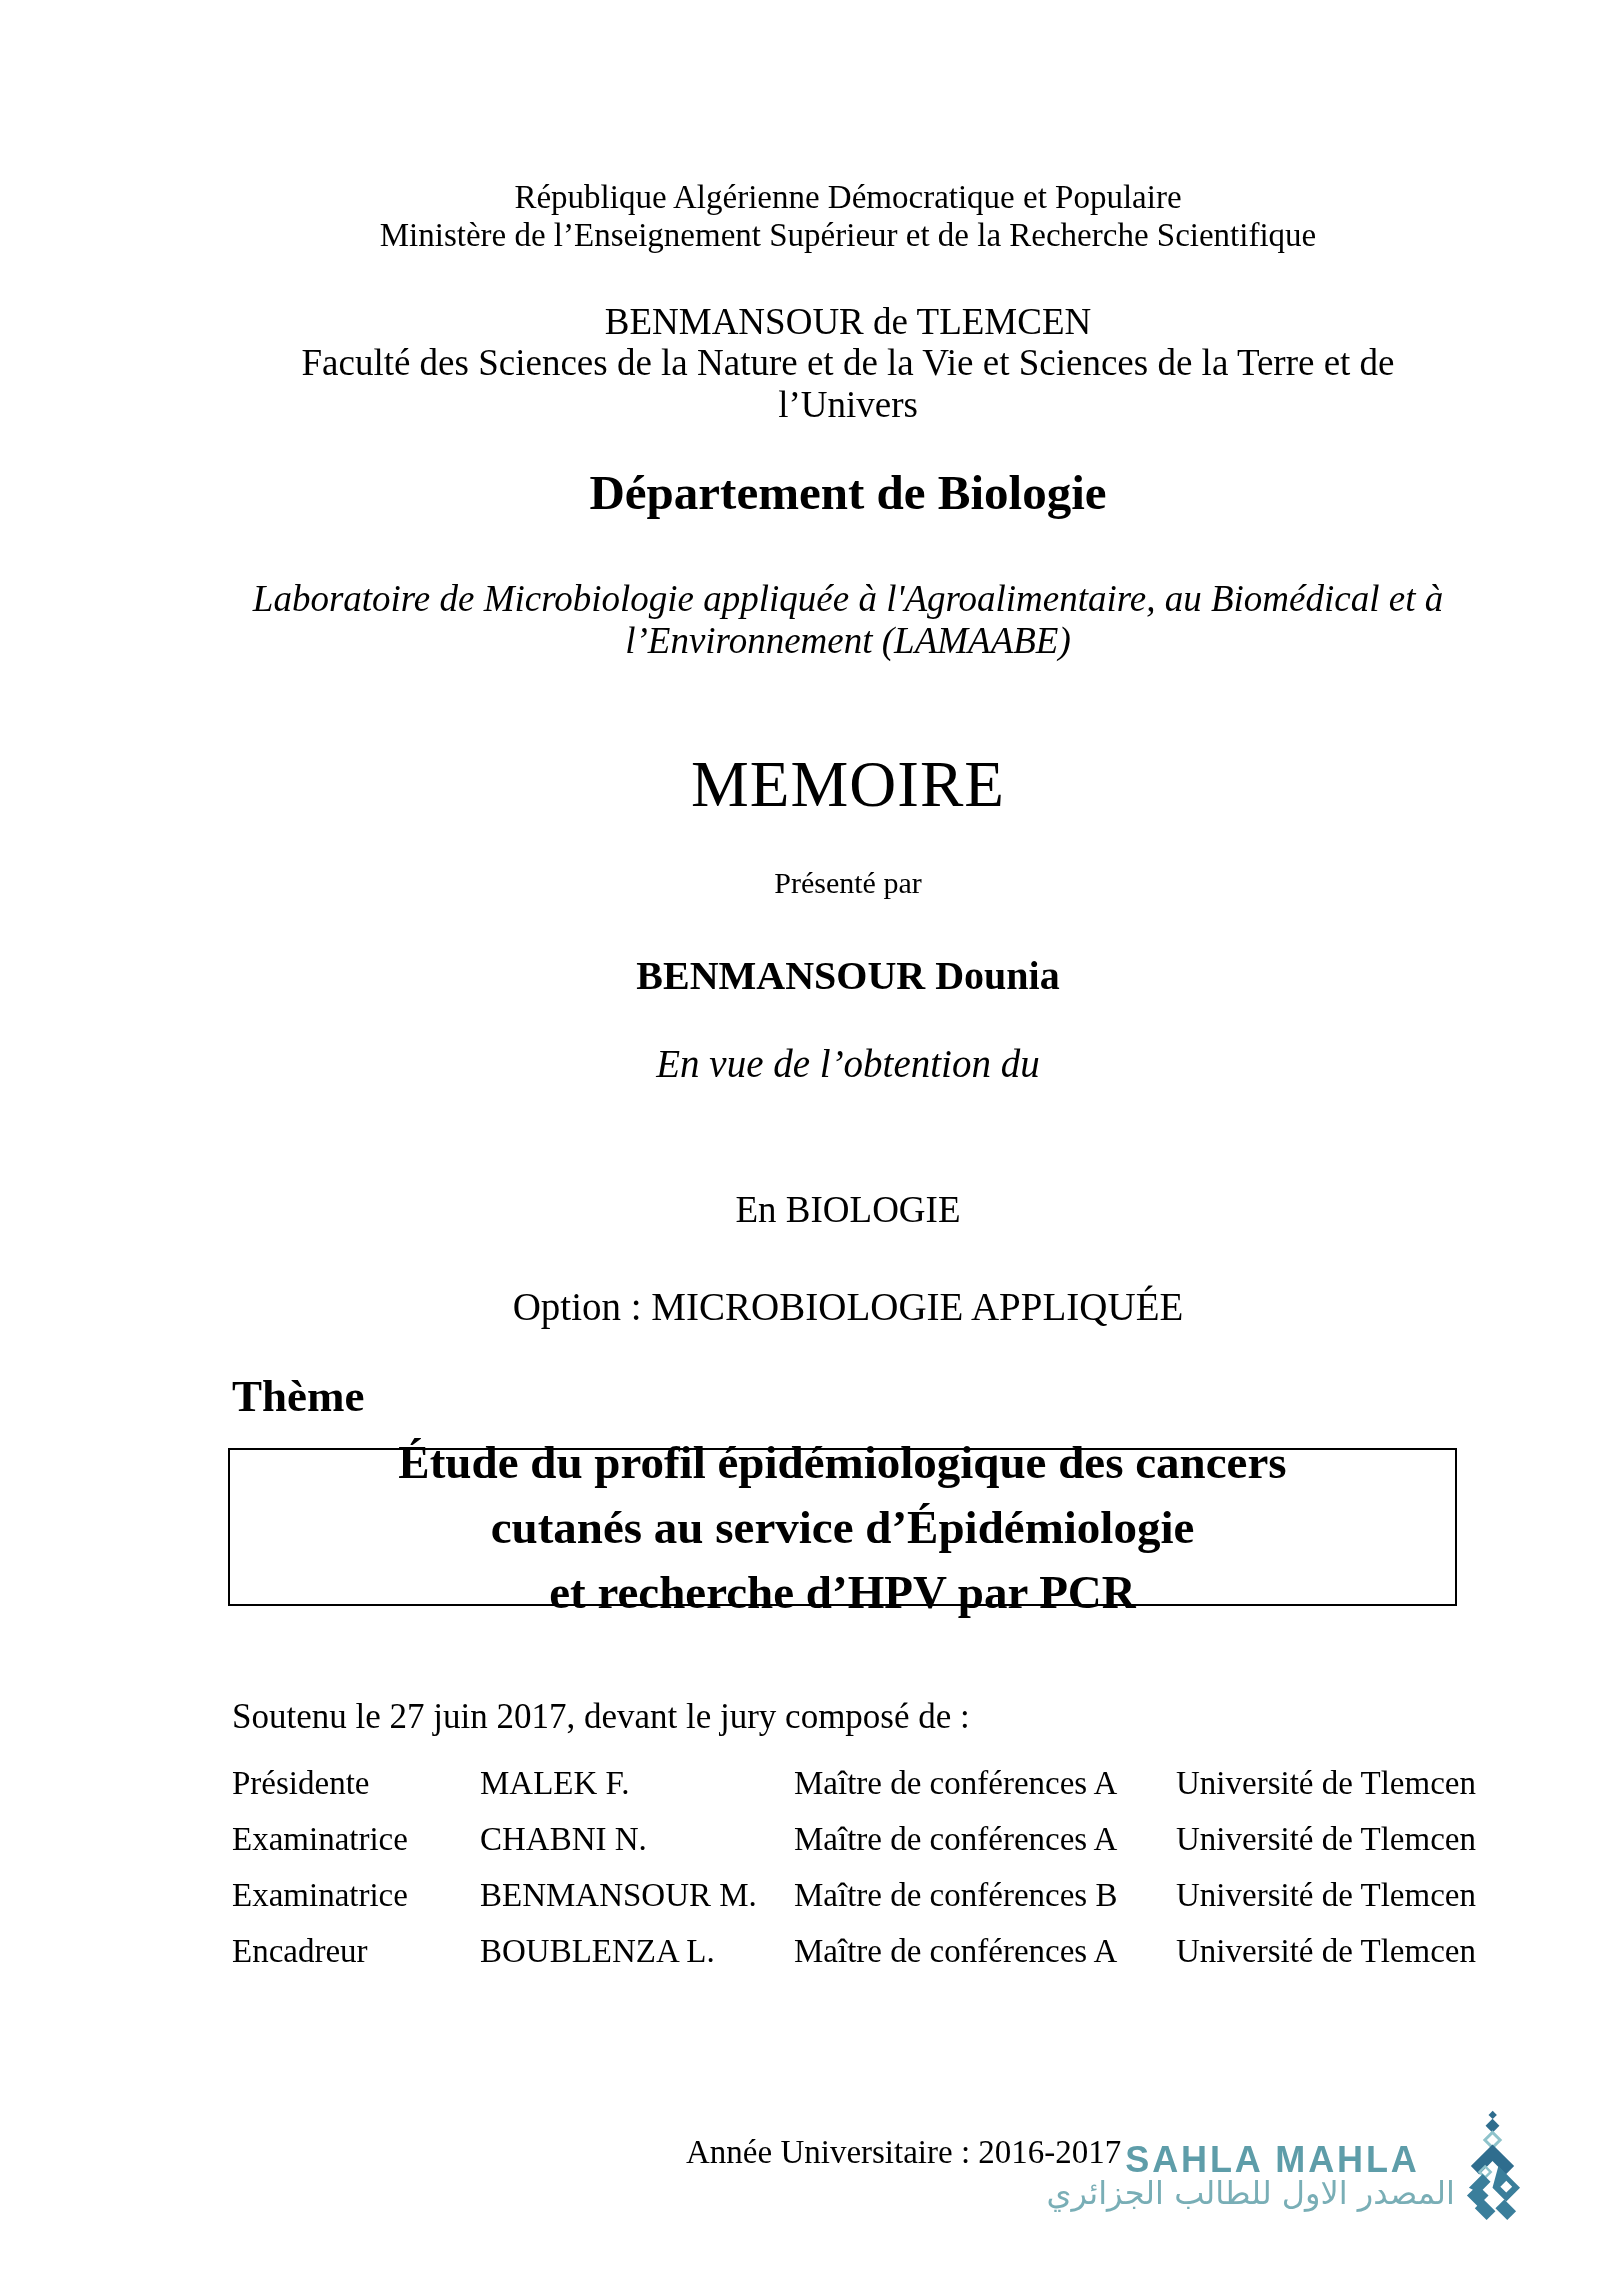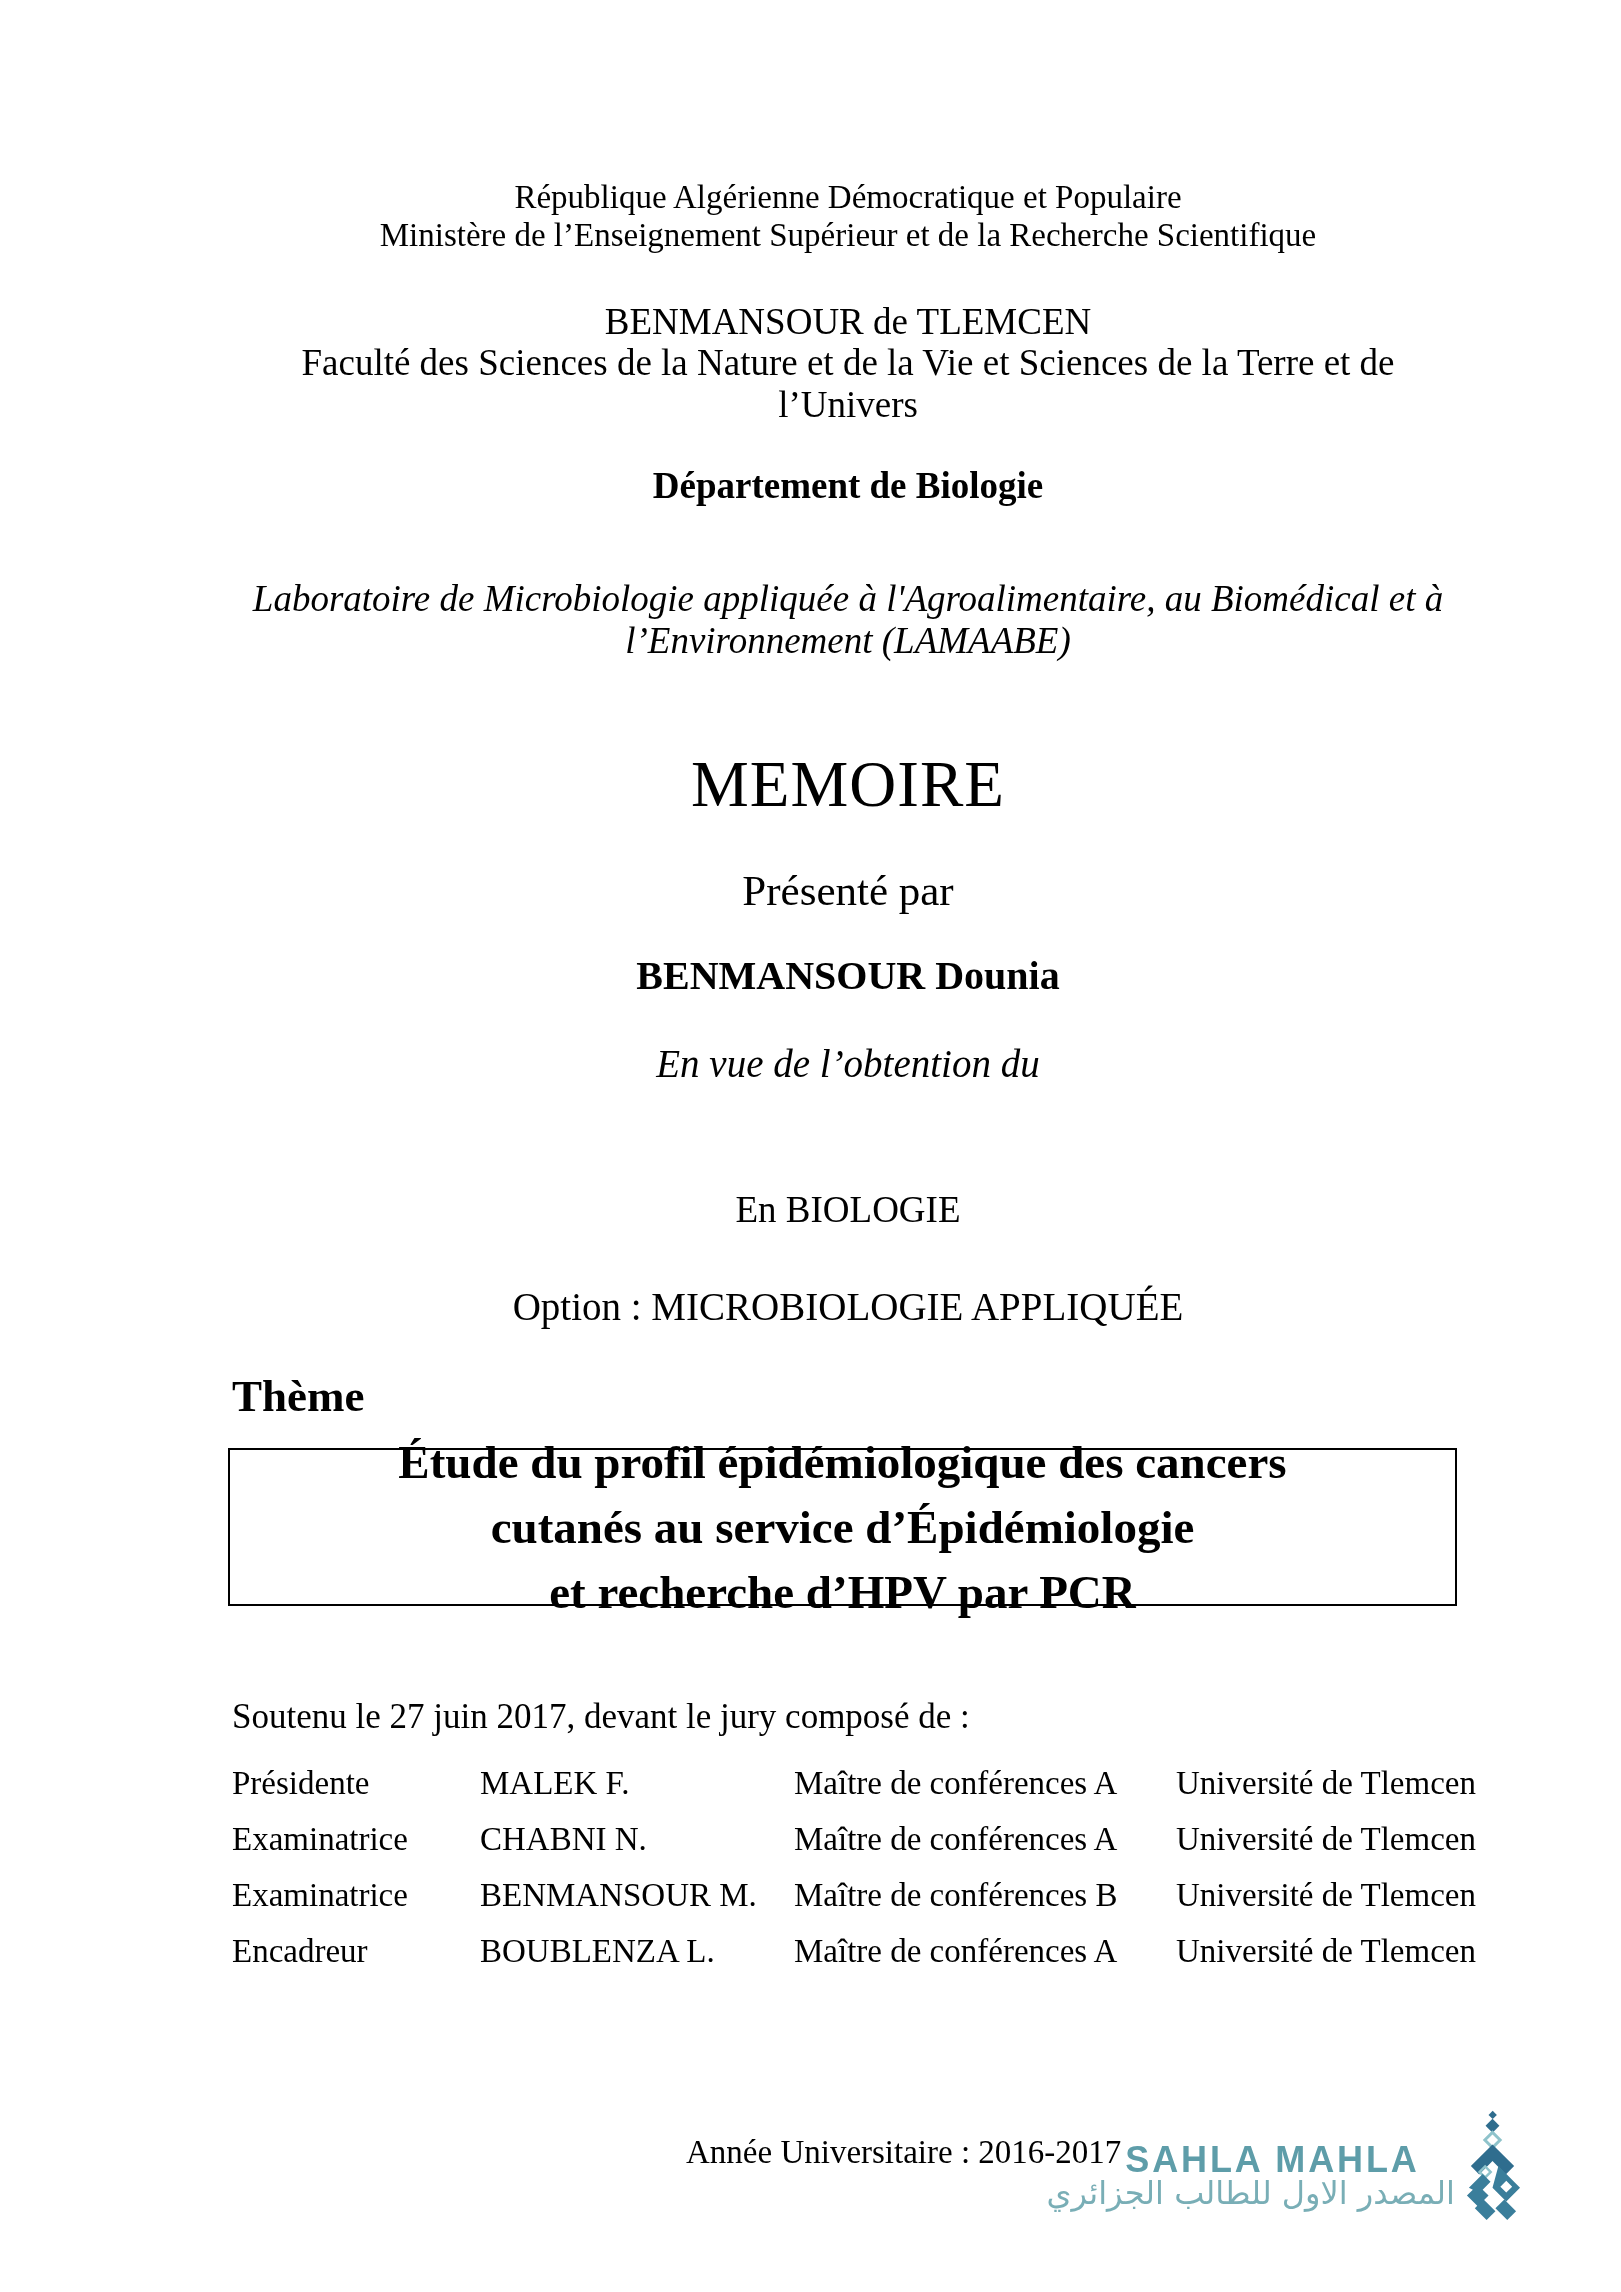--- a/index.html
+++ b/index.html
@@ -21,24 +21,24 @@
   .cline {
     position: absolute;
     left: 206px;
     width: 1284px;
     text-align: center;
     white-space: nowrap;
   }
   .t-header      { font-size: 33px; }
   .t-univ        { font-size: 37px; }
   .t-fac         { font-size: 37px; }
-  .t-dept        { font-size: 37px; font-weight: bold; }
+  .t-dept        { font-size: 49px; font-weight: bold; }
   .t-lab         { font-size: 37px; font-style: italic; }
   .t-memoire     { font-size: 65px; letter-spacing: 1px; }
-  .t-presente    { font-size: 43px; }
+  .t-presente    { font-size: 30px; }
   .t-author      { font-size: 40px; font-weight: bold; }
   .t-envue       { font-size: 39px; font-style: italic; }
   .t-diplome     { font-size: 40px; font-weight: bold; }
   .t-biologie    { font-size: 37px; }
   .t-option      { font-size: 39px; }
 
   .theme-label {
     position: absolute;
     left: 232px;
     top: 1370px;

